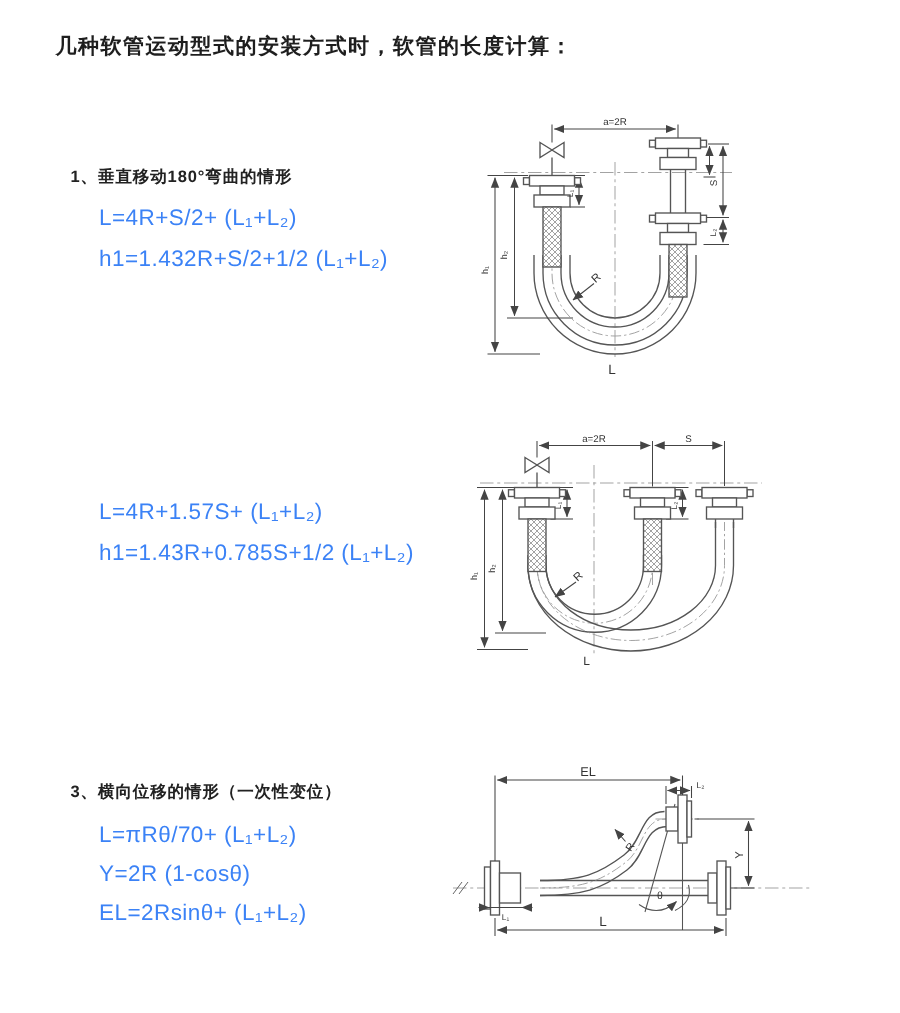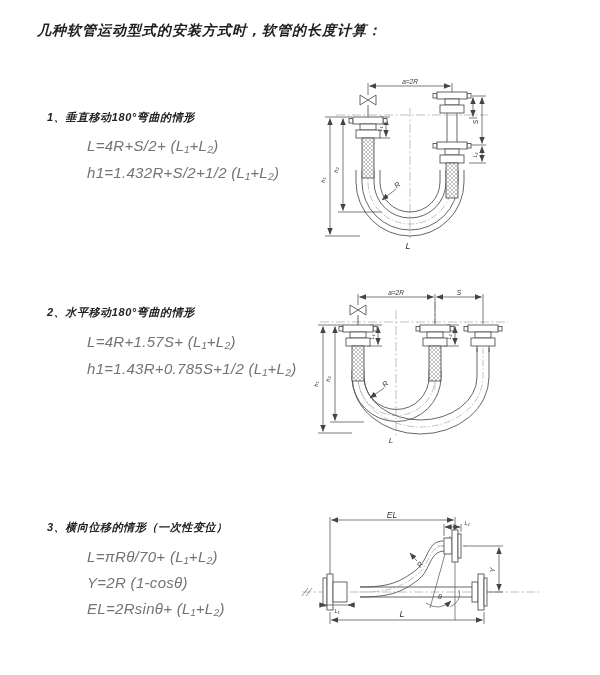--- a/index.html
+++ b/index.html
@@ -1,22 +1,22 @@
 <!DOCTYPE html>
 <html><head>
 <meta charset="utf-8">
 <style>
   html,body{margin:0;padding:0;background:#fff;}
   .page{position:relative;width:600px;height:675px;background:#ffffff;overflow:hidden;
-        font-family:"Liberation Sans","DejaVu Sans",sans-serif;font-style:italic;}
+        font-family:"Liberation Sans","DejaVu Sans",sans-serif;}
   .title{position:absolute;left:37px;top:22px;font-size:14px;font-weight:600;
          color:#1e1e1e;letter-spacing:1px;white-space:nowrap;}
   .heading{position:absolute;left:47px;font-size:11px;font-weight:600;color:#222;
            letter-spacing:0.6px;white-space:nowrap;}
-  .formula{position:absolute;left:87px;font-size:15px;color:#737373;
+  .formula{position:absolute;left:66px;font-size:15px;color:#3b82f6;
            letter-spacing:0.3px;white-space:nowrap;}
   svg.diagram{position:absolute;}
   svg text{font-family:"Liberation Sans","DejaVu Sans",sans-serif;fill:#333;stroke:none;}
 </style>
 </head>
 <body>
 
 <div class="page">
 
   <div class="title">几种软管运动型式的安装方式时，软管的长度计算：</div>
@@ -99,21 +99,20 @@
       <text x="166" y="52" font-size="6.5" transform="rotate(-90 166 52)">S</text>
       <text x="165" y="85" font-size="5.5" transform="rotate(-90 165 85)">L₂</text>
       <text x="70" y="59" font-size="5.5" transform="rotate(-90 70 59)">L₁</text>
       <text x="13" y="110" font-size="6" transform="rotate(-90 13 110)">h₁</text>
       <text x="26" y="100" font-size="6" transform="rotate(-90 26 100)">h₂</text>
       <text x="87" y="117" font-size="7.5" transform="rotate(-42 87 117)">R</text>
       <text x="96" y="179" font-size="9">L</text>
     </g>
   </svg>
 
-  <div class="heading" style="top:305px">2、水平移动180°弯曲的情形</div>
   <div class="formula" style="top:333px">L=4R+1.57S+ (L₁+L₂)</div>
   <div class="formula" style="top:360px">h1=1.43R+0.785S+1/2 (L₁+L₂)</div>
 
   <svg class="diagram" style="left:306px;top:282px" width="294" height="180" viewBox="0 0 294 180">
     <defs>
       <marker id="ar2" viewBox="0 0 10 10" refX="9.5" refY="5" markerWidth="7" markerHeight="7" orient="auto-start-reverse" markerUnits="userSpaceOnUse">
         <path d="M0,1 L10,5 L0,9 Z" fill="#444"></path>
       </marker>
       <pattern id="hb2" width="4" height="4" patternUnits="userSpaceOnUse">
         <rect width="4" height="4" fill="#fff"></rect>

